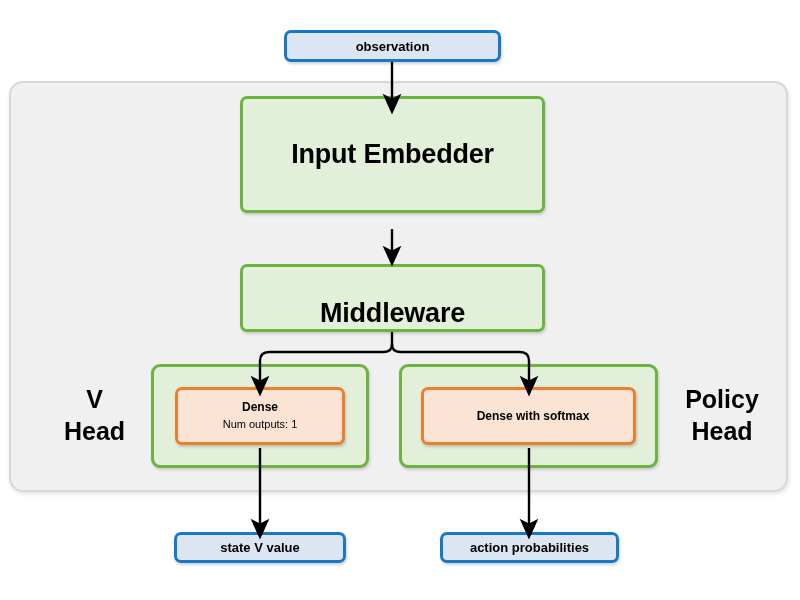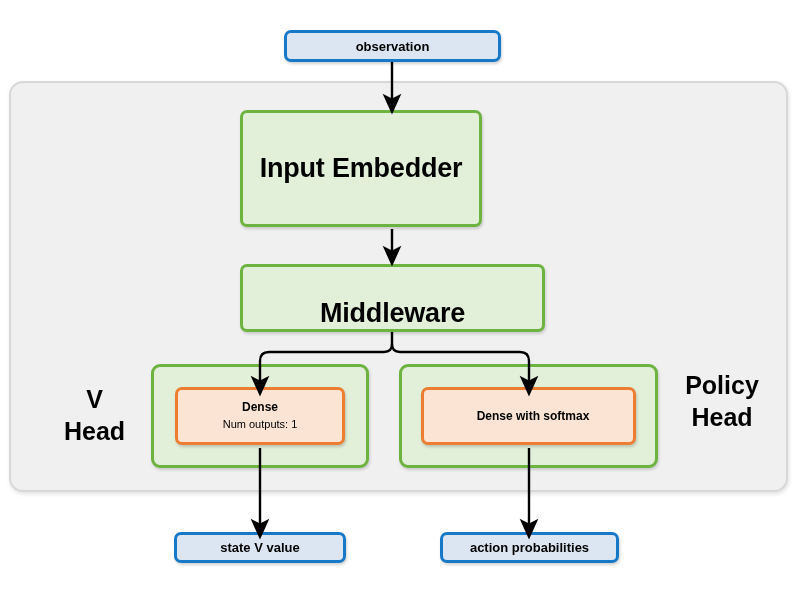--- a/index.html
+++ b/index.html
@@ -135,21 +135,21 @@
 
     <path d="M 260 448 L 260 529" stroke="#000000" stroke-width="2.4" fill="none" marker-end="url(#arrowhead)"></path>
 
     <path d="M 529 448 L 529 529" stroke="#000000" stroke-width="2.4" fill="none" marker-end="url(#arrowhead)"></path>
   </svg>
 
   <div class="node io-node" style="left:284px; top:30px; width:217px; height:32px;">
     <span>observation</span>
   </div>
 
-  <div class="node stage-node" style="left:240px; top:110px; width:242px; height:117px;text-align:center;">
+  <div class="node stage-node" style="left:240px; top:96px; width:305px; height:117px;text-align:center;">
     <span>Input Embedder</span>
   </div>
 
   <div class="node stage-node" style="left:240px; top:264px; width:305px; height:68px;justify-content:flex-end;">
     <span>Middleware</span>
   </div>
 
   <div class="head-box" style="left:151px; top:364px; width:218px; height:104px;"></div>
 
   <div class="head-label" style="left:42px; top:383px; width:105px;">
@@ -157,21 +157,21 @@
     <div>Head</div>
   </div>
 
   <div class="node dense-node" style="left:175px; top:387px; width:170px; height:58px;">
     <div class="dense-title">Dense</div>
     <div class="dense-sub">Num outputs: 1</div>
   </div>
 
   <div class="head-box" style="left:399px; top:364px; width:259px; height:104px;"></div>
 
-  <div class="head-label" style="left:662px; top:369px; width:120px;">
+  <div class="head-label" style="left:662px; top:383px; width:120px;">
     <div>Policy</div>
     <div>Head</div>
   </div>
 
   <div class="node dense-node" style="left:421px; top:387px; width:215px; height:58px;padding-left:13px;">
     <div class="dense-title">Dense with softmax</div>
   </div>
 
   <div class="node io-node" style="left:174px; top:532px; width:172px; height:31px;">
     <span>state V value</span>

